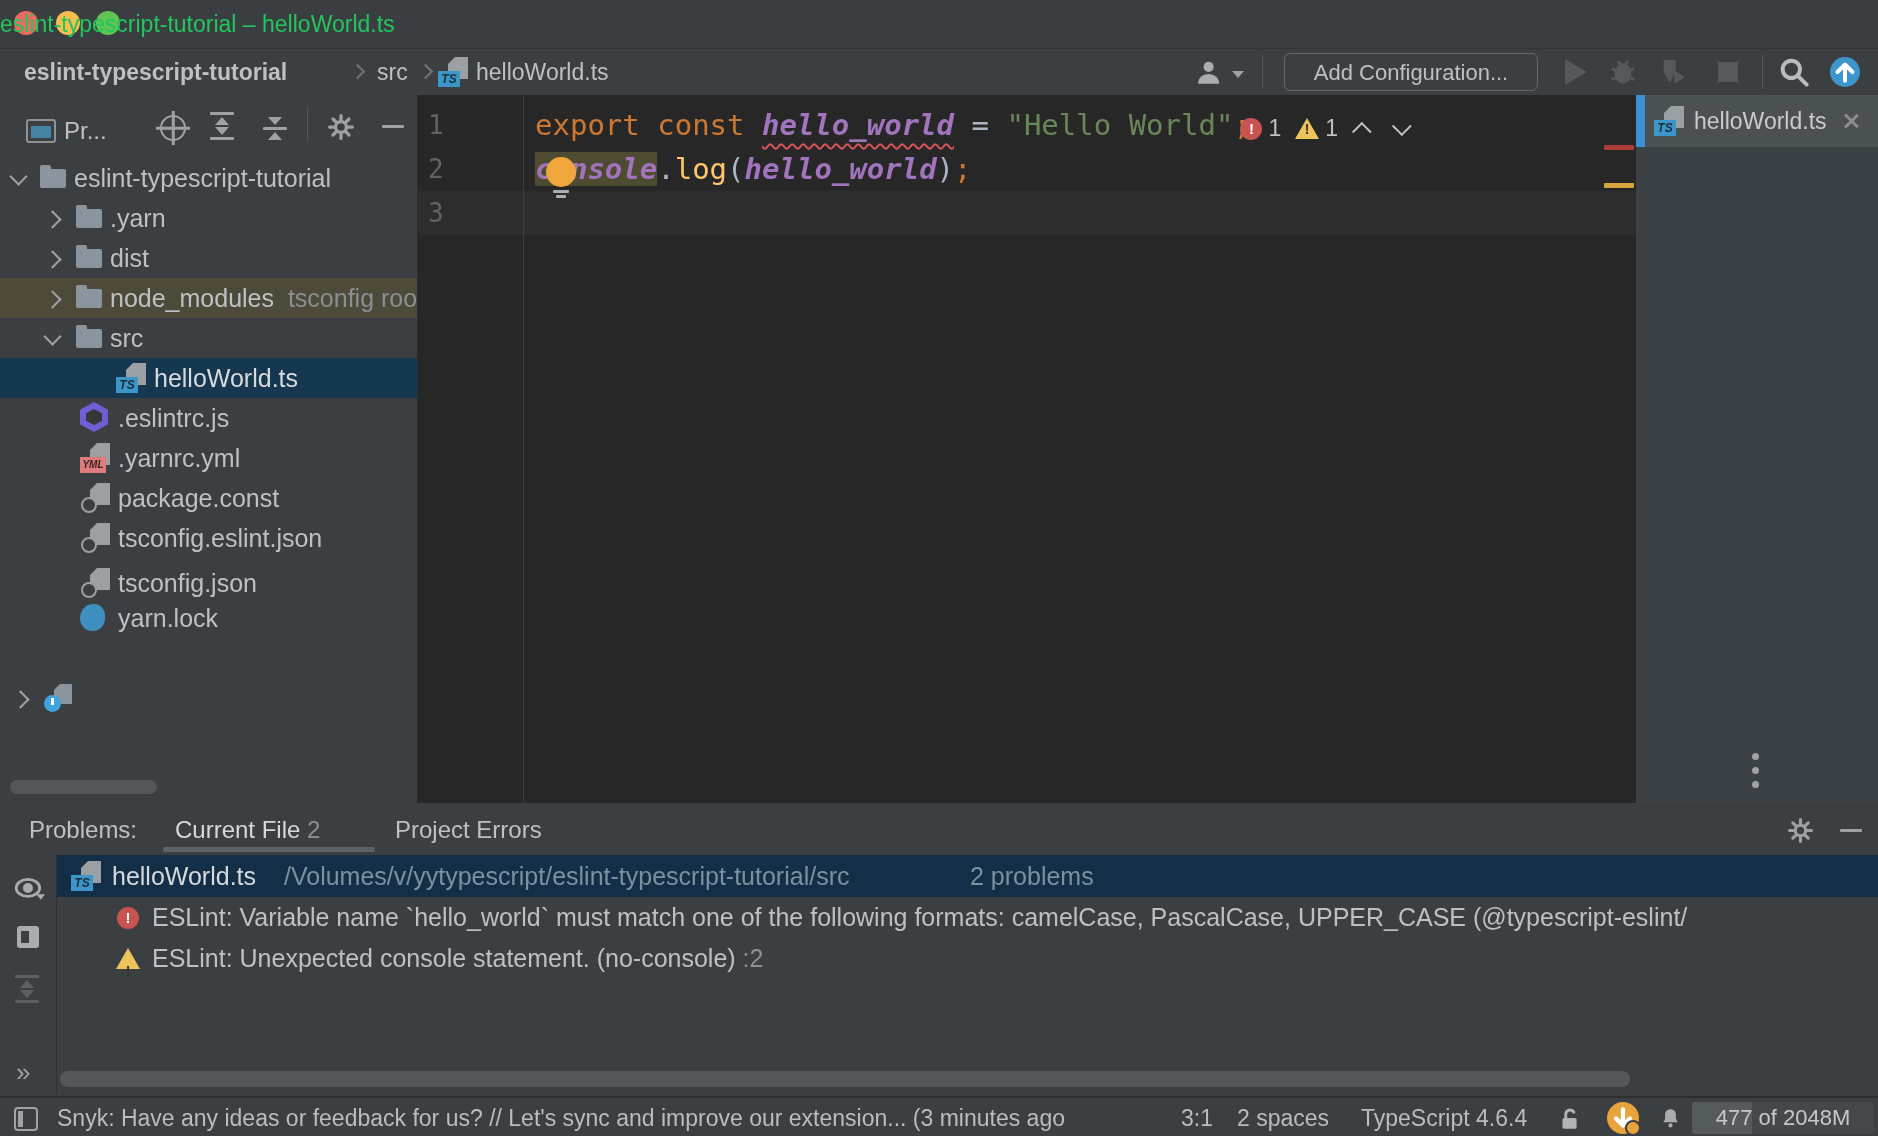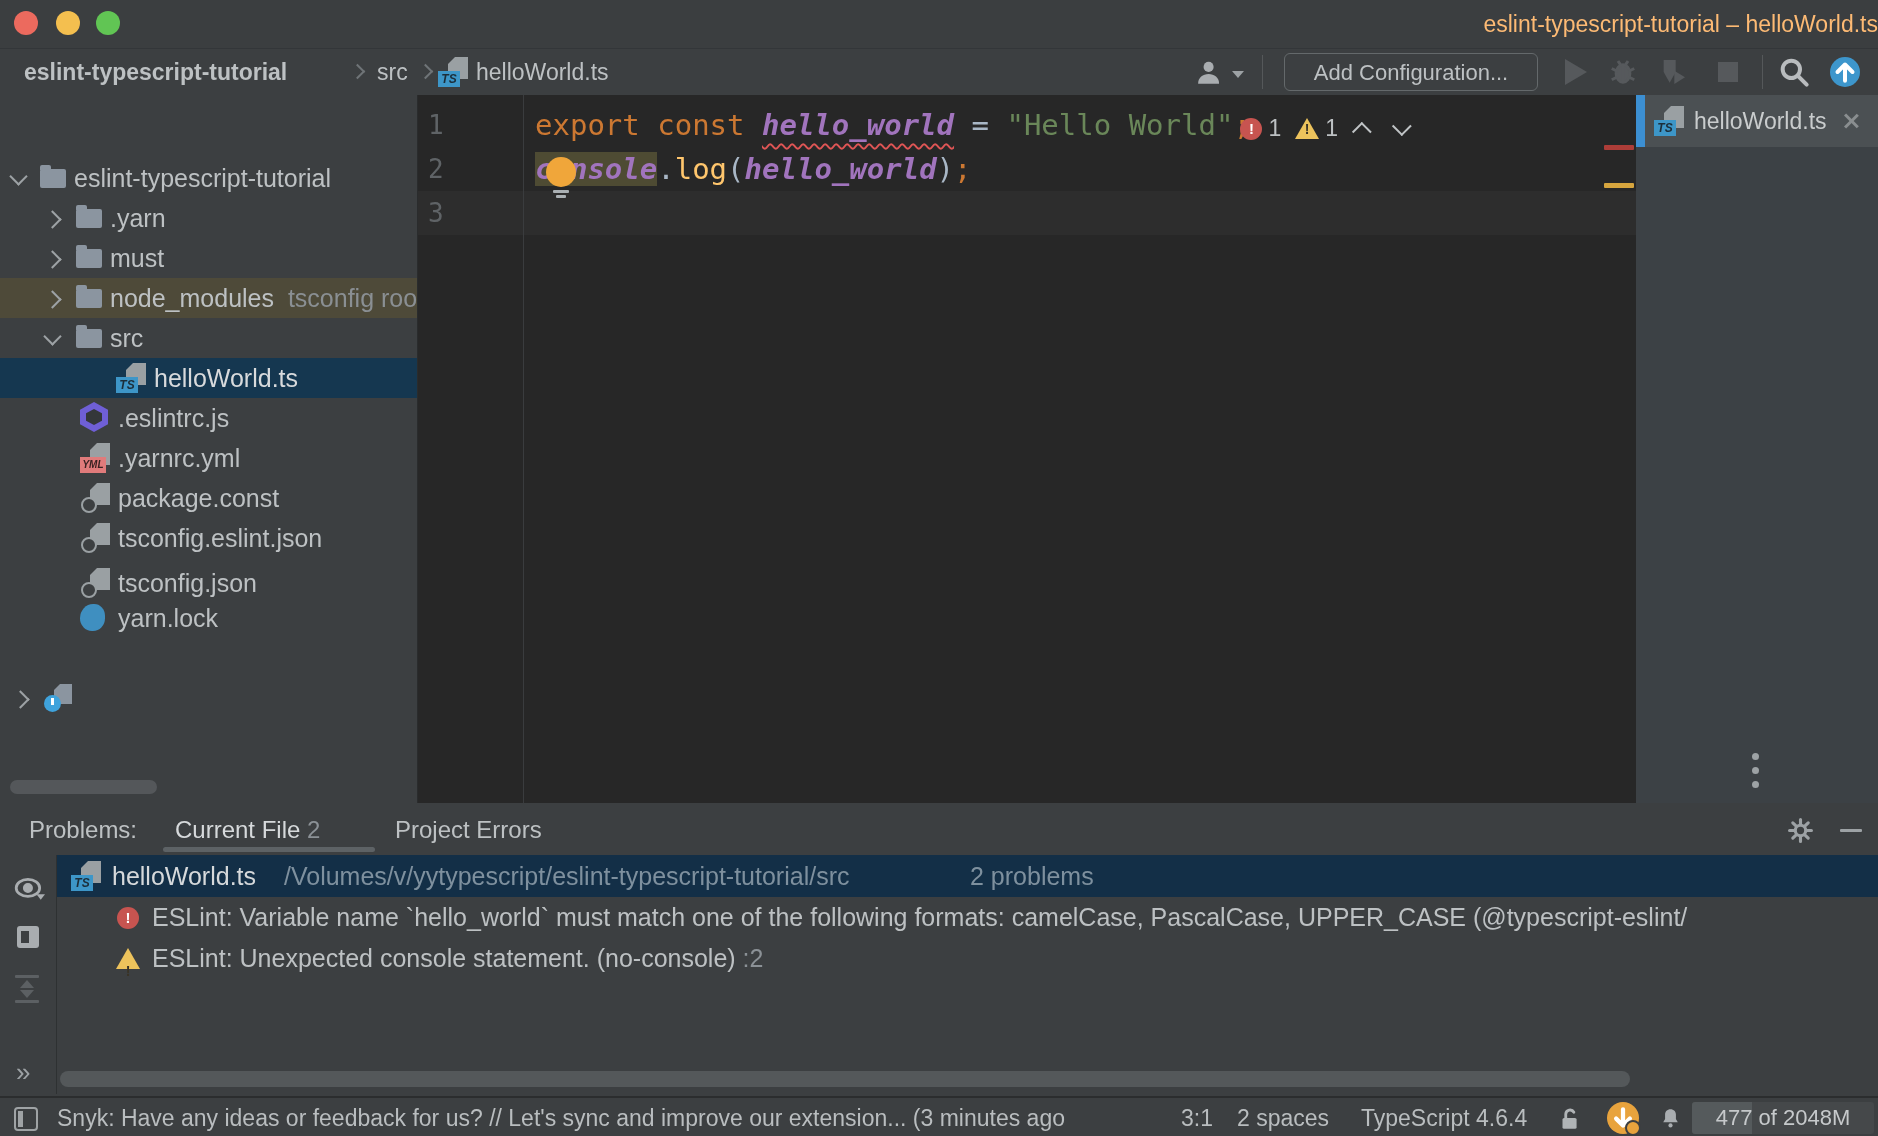--- a/index.html
+++ b/index.html
@@ -1,22 +1,22 @@
 <!DOCTYPE html>
 <html><head>
 <meta charset="utf-8">
 <style>
   html,body{margin:0;padding:0;background:#222;}
   #app{position:relative;width:1878px;height:1136px;background:#3c3f41;overflow:hidden;
        font-family:"Liberation Sans",sans-serif;color:#bdc1c3;}
   
   #titlebar{position:absolute;left:0;top:0;width:1878px;height:48px;background:#3b3e40;border-bottom:1px solid #333639;}
   .tl{position:absolute;top:11px;width:24px;height:24px;border-radius:50%;}
-  #title{position:absolute;left:0;top:0;width:100%;height:48px;line-height:48px;text-align:right;
-         font-size:23px;color:#fdba74;}
+  #title{position:absolute;left:0;top:0;width:100%;height:48px;line-height:48px;text-align:left;
+         font-size:23px;color:#22c55e;}
   
   #toolbar{position:absolute;left:0;top:49px;width:1878px;height:46px;background:#3c3f41;border-bottom:2px solid #2a2c2d;}
   .crumb{position:absolute;top:0;height:46px;line-height:46px;font-size:23px;color:#bdc1c3;white-space:nowrap;}
   .crumb-sep{position:absolute;top:17px;width:9px;height:9px;border-top:2px solid #6f7477;border-right:2px solid #6f7477;transform:rotate(45deg);}
   .vdiv{position:absolute;top:6px;width:1px;height:34px;background:#55585a;}
   #add-config{position:absolute;left:1284px;top:4px;width:254px;height:38px;border:1px solid #64696b;border-radius:6px;
               font-size:22px;color:#bdc1c3;line-height:36px;text-align:center;background:transparent;}
   .toolicon{position:absolute;top:7px;}
   .play-tri{width:0;height:0;border-left:22px solid #56595c;border-top:13px solid transparent;border-bottom:13px solid transparent;}
   .stop-sq{width:20px;height:20px;background:#56595c;}
@@ -236,35 +236,58 @@
         <use href="#sym-search"></use>
       </svg>
     <span class="blue-circle">
       <svg width="30" height="30">
           <use href="#sym-arrow-up"></use>
         </svg>
     </span>
   </div>
 
   <div id="project">
+    <div id="proj-head">
+      <span class="panel-ico">
+          <i></i>
+        </span>
+      <span id="proj-title">Pr...</span>
+      <span class="crosshair" style="left:160px;top:20px"></span>
+      <span class="foldicon" style="position:absolute;left:210px;top:17px">
+        <span class="bar"></span>
+          <span class="tri up"></span>
+          <span class="tri down"></span>
+          <span class="bar"></span>
+      </span>
+      <span class="foldicon" style="position:absolute;left:263px;top:20px">
+        <span class="tri down"></span>
+          <span class="bar"></span>
+          <span class="tri up"></span>
+      </span>
+      <span class="vdiv" style="left:307px;top:12px"></span>
+      <svg style="position:absolute;left:328px;top:19px;color:#9da2a5" width="26" height="26">
+          <use href="#sym-gear"></use>
+        </svg>
+      <span class="minus" style="position:absolute;left:382px;top:30px"></span>
+    </div>
 
     <div class="trow" style="top:63px">
       <span class="chev down" style="left:12px"></span>
       <span class="folder" style="left:40px"></span>
       <span class="tlabel" style="left:74px">eslint-typescript-tutorial</span>
     </div>
     <div class="trow" style="top:103px">
       <span class="chev right" style="left:46px"></span>
       <span class="folder" style="left:76px"></span>
       <span class="tlabel" style="left:110px">.yarn</span>
     </div>
     <div class="trow" style="top:143px">
       <span class="chev right" style="left:46px"></span>
       <span class="folder" style="left:76px"></span>
-      <span class="tlabel" style="left:110px">must</span>
+      <span class="tlabel" style="left:110px">dist</span>
     </div>
     <div class="trow lib" style="top:183px">
       <span class="chev right" style="left:46px"></span>
       <span class="folder" style="left:76px"></span>
       <span class="tlabel" style="left:110px"><span>node_modules</span>&nbsp;&nbsp;<span class="textra">tsconfig root</span></span>
     </div>
     <div class="trow" style="top:223px">
       <span class="chev down" style="left:46px"></span>
       <span class="folder" style="left:76px"></span>
       <span class="tlabel" style="left:110px">src</span>

